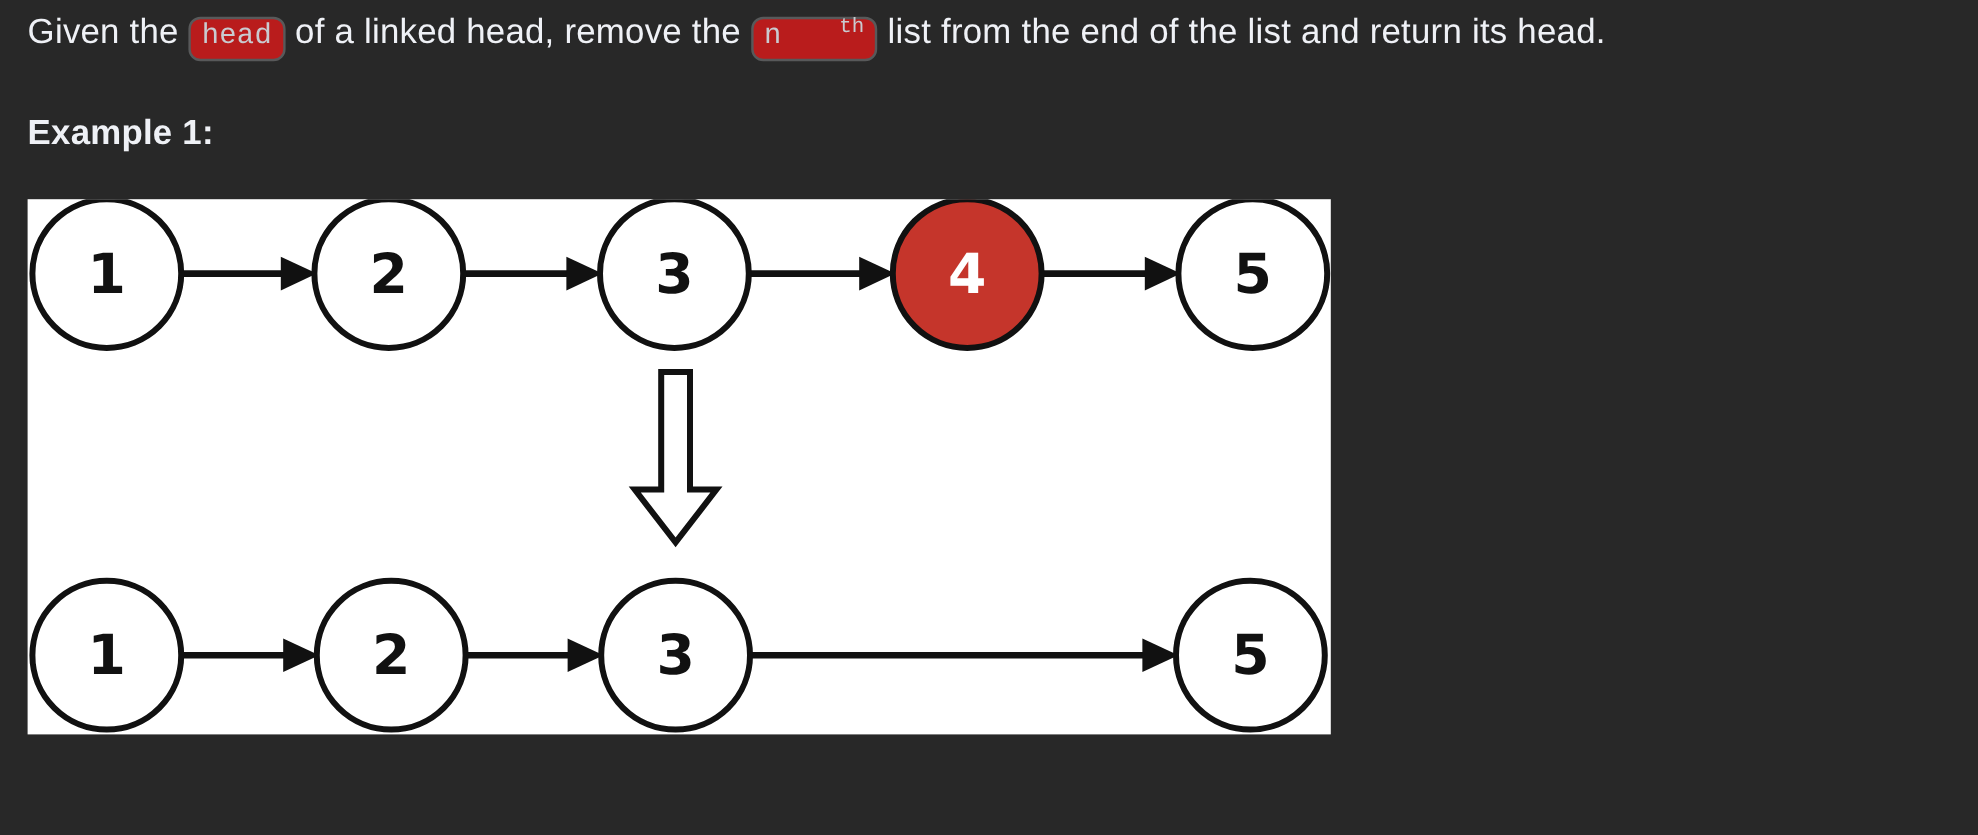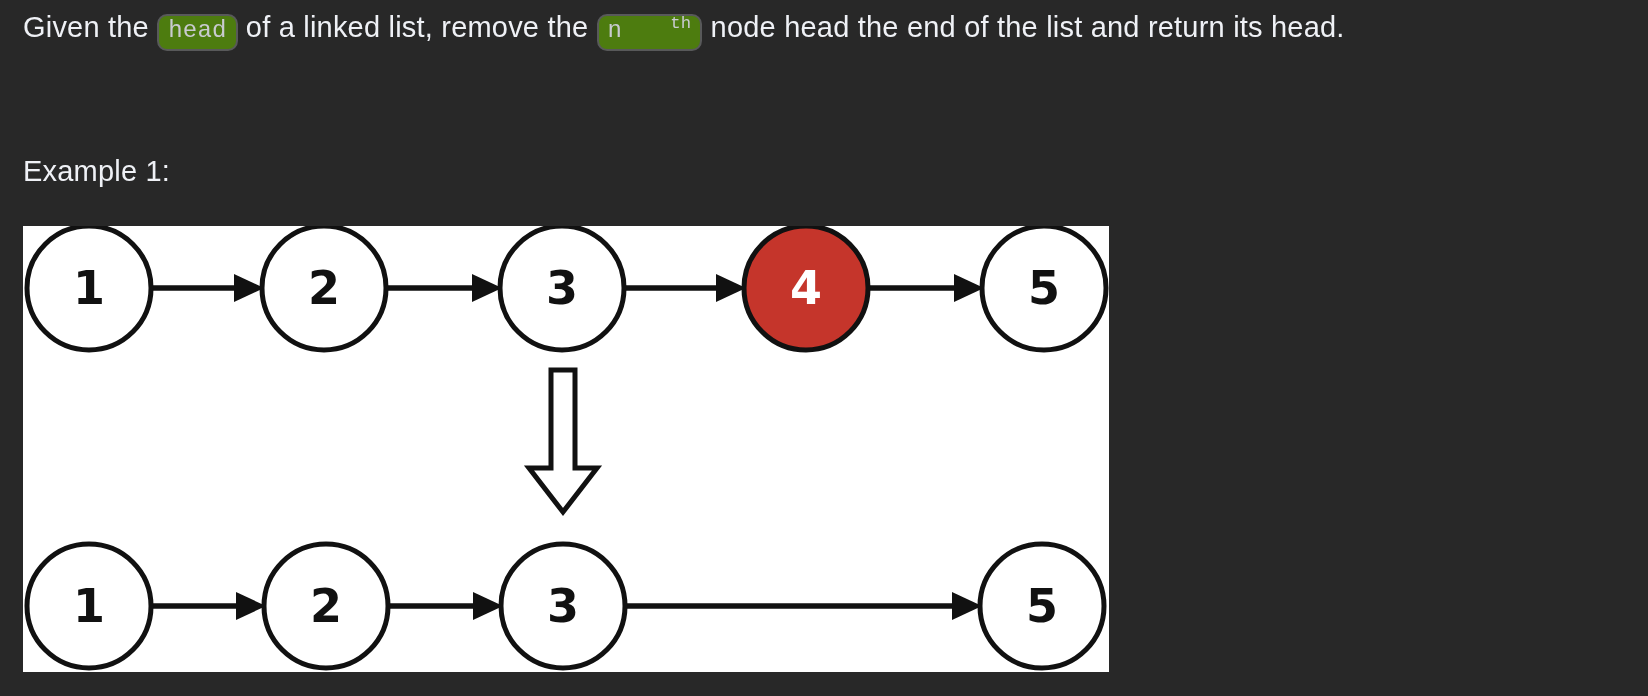--- a/index.html
+++ b/index.html
@@ -19,49 +19,49 @@
     font-weight: 400;
   }
   .code-chip {
     display: inline-block;
     font-family: "Liberation Mono", "DejaVu Sans Mono", monospace;
     font-size: 24px;
     line-height: 1.2;
     padding: 1px 9px 3px 9px;
     border-radius: 10px;
     border: 2px solid #58595a;
-    background: #4d7c0f;
+    background: #b91c1c;
     color: #c9cbd0;
     vertical-align: baseline;
   }
   .code-chip sup {
     font-size: 0.72em;
     vertical-align: super;
     line-height: 0;
     margin-left: 48px;
   }
   .example-heading {
-    margin-top: 104px;
+    margin-top: 44px;
     font-size: 29px;
-    font-weight: 400;
+    font-weight: 700;
     letter-spacing: 0.2px;
   }
   .figure {
     margin-top: 38px;
     width: 1086px;
     height: 446px;
   }
   .figure svg { display: block; width: 100%; height: 100%; }
 </style>
 </head>
 <body style="background: rgb(40, 40, 40); color: rgb(239, 241, 246);">
 
 <div class="page">
 
-  <p class="statement"><span>Given the </span><code class="code-chip"><span>head</span></code><span> of a linked list, remove the </span><code class="code-chip"><span>n</span><sup>th</sup></code><span> node head the end of the list and return its head.</span></p>
+  <p class="statement"><span>Given the </span><code class="code-chip"><span>head</span></code><span> of a linked head, remove the </span><code class="code-chip"><span>n</span><sup>th</sup></code><span> list from the end of the list and return its head.</span></p>
 
   <h3 class="example-heading">Example 1:</h3>
 
   <div class="figure">
     <svg id="diagram-svg" viewBox="0 0 1086 446" xmlns="http://www.w3.org/2000/svg" style="background: rgb(255, 255, 255);">
         <line x1="127" y1="62" x2="217" y2="62" stroke="#111111" stroke-width="5.5"></line>
         <polygon points="241,62 211,48 211,76" fill="#111111"></polygon>
         <line x1="362" y1="62" x2="455" y2="62" stroke="#111111" stroke-width="5.5"></line>
         <polygon points="479,62 449,48 449,76" fill="#111111"></polygon>
         <line x1="600" y1="62" x2="699" y2="62" stroke="#111111" stroke-width="5.5"></line>

